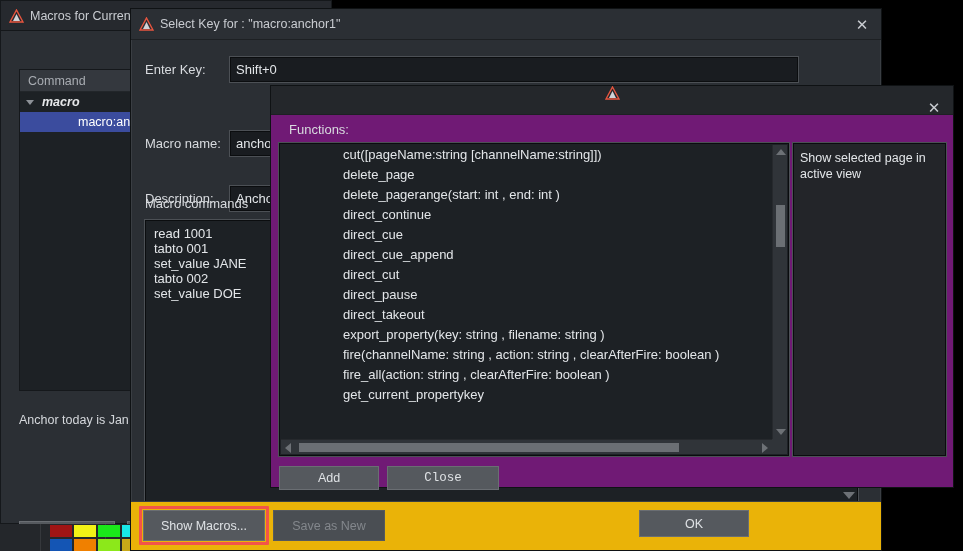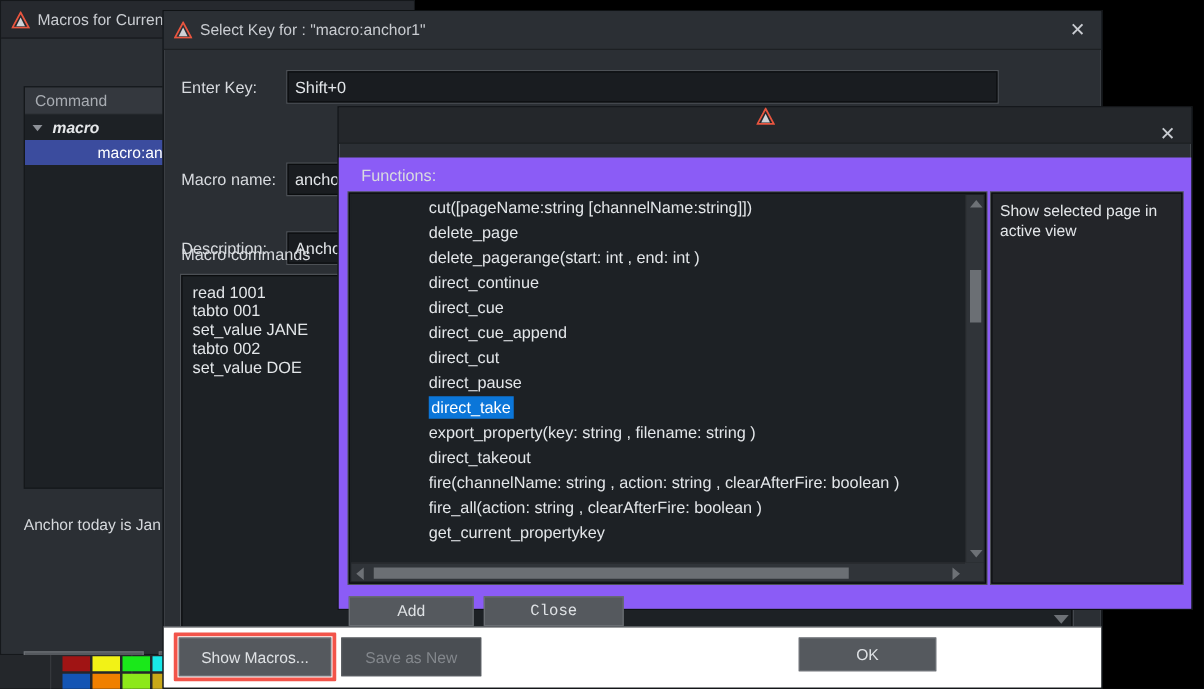--- a/index.html
+++ b/index.html
@@ -241,21 +241,21 @@
     width: 0; height: 0;
     border-left: 6px solid transparent;
     border-right: 6px solid transparent;
     border-top: 7px solid #6d7176;
   }
 
   #sk-bottombar {
     position: absolute;
     left: 0; right: 0; bottom: 0;
     height: 48px;
-    background: #ffffff;
+    background: #eab308;
     border-top: 1px solid #3a3e43;
   }
   #showmacros-wrap {
     position: absolute;
     left: 8px; top: 4px;
     width: 130px; height: 39px;
     border: 3px solid #f2544a;
     box-sizing: border-box;
     border-radius: 1px;
   }
@@ -275,21 +275,21 @@
   
   #predef {
     left: 270px; top: 85px;
     width: 684px;
     height: 403px;
     background: #2b2f34;
     border: 1px solid #0f1214;
     box-shadow: 0 0 0 1px #44484d inset;
   }
   #predef .titlebar { background: #24272b; height: 29px; border-bottom: 1px solid #1d2023; flex-direction: column; }
-  #pf-body { position:absolute; left:0; top:29px; right:0; bottom:0; background:#8b5cf6;margin-top:11px;}
+  #pf-body { position:absolute; left:0; top:29px; right:0; bottom:0; background:#701a75;}
   #pf-funcs-label { position: absolute; left: 18px; top: 7px; font-size: 13px; color: #d8dbdf; }
 
   #pf-list-frame {
     position: absolute;
     left: 8px; top: 28px;
     width: 510px;
     height: 313px;
     background: #1d2125;
     border: 1px solid #0a0c0e;
     box-shadow: 0 0 0 1px #4c5055;
@@ -490,23 +490,22 @@
     <div id="pf-list-frame">
       <div id="pf-list">
           <div class="pf-item"><span>cut([pageName:string [channelName:string]])</span></div>
           <div class="pf-item"><span>delete_page</span></div>
           <div class="pf-item"><span>delete_pagerange(start: int , end: int )</span></div>
           <div class="pf-item"><span>direct_continue</span></div>
           <div class="pf-item"><span>direct_cue</span></div>
           <div class="pf-item"><span>direct_cue_append</span></div>
           <div class="pf-item"><span>direct_cut</span></div>
           <div class="pf-item"><span>direct_pause</span></div>
-          <div class="pf-item"><span class="hl" style="background: rgb(11, 118, 217);">direct_take</span></div>
+          <div class="pf-item"><span>direct_takeout</span></div>
           <div class="pf-item"><span>export_property(key: string , filename: string )</span></div>
-          <div class="pf-item"><span>direct_takeout</span></div>
           <div class="pf-item"><span>fire(channelName: string , action: string , clearAfterFire: boolean )</span></div>
           <div class="pf-item"><span>fire_all(action: string , clearAfterFire: boolean )</span></div>
           <div class="pf-item"><span>get_current_propertykey</span></div>
         </div>
 
       <div class="vsb">
         <div class="arrow-up">
             <i class="ar-up"></i>
           </div>
         <div class="thumb"></div>

